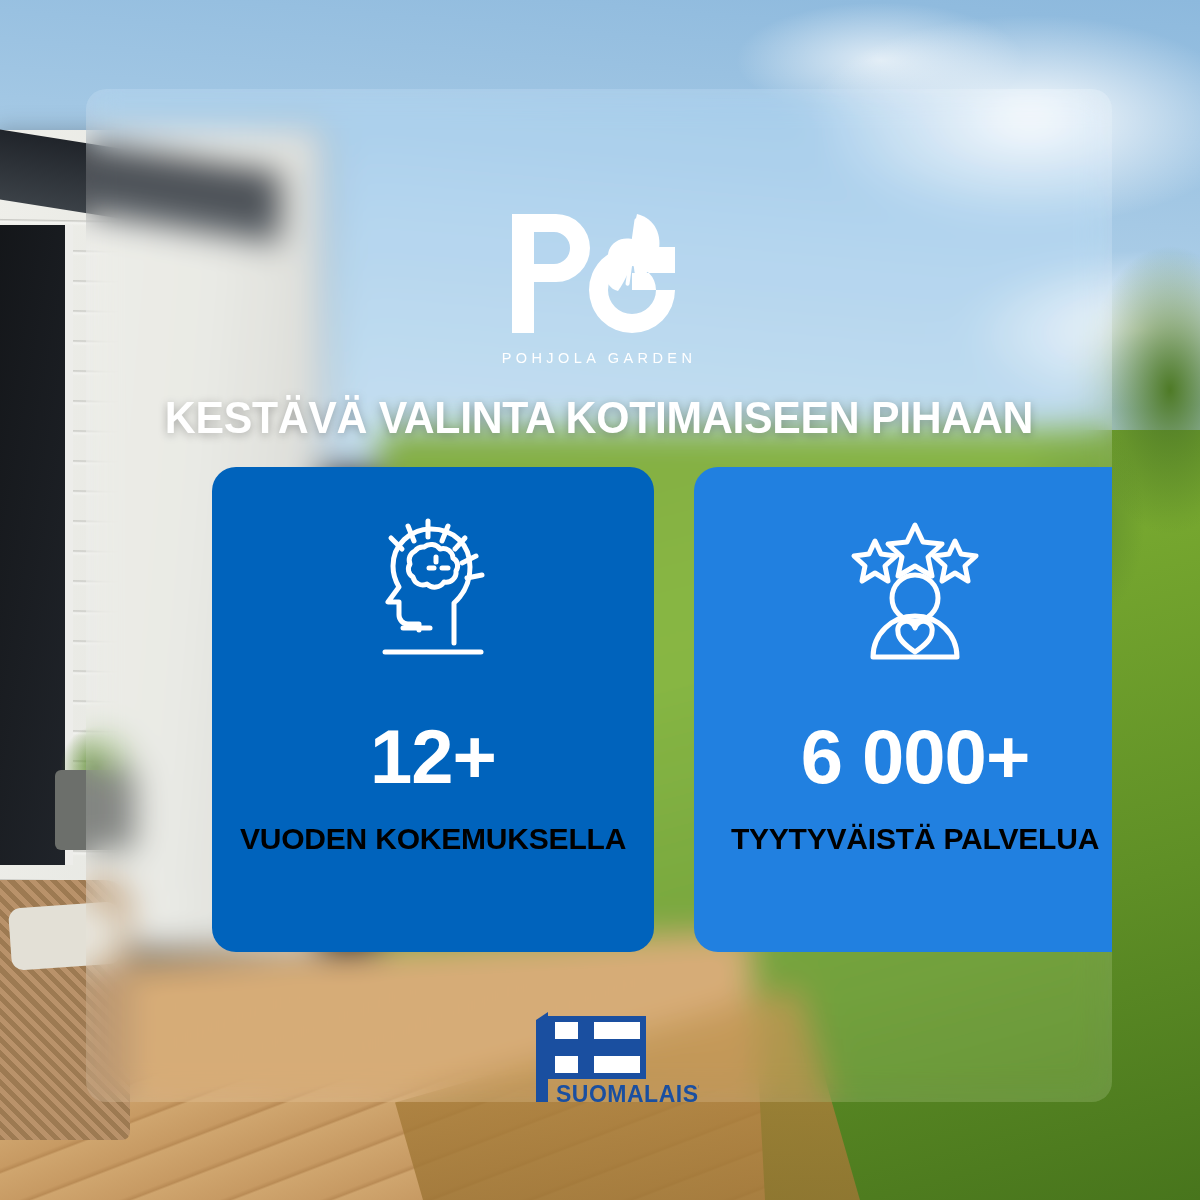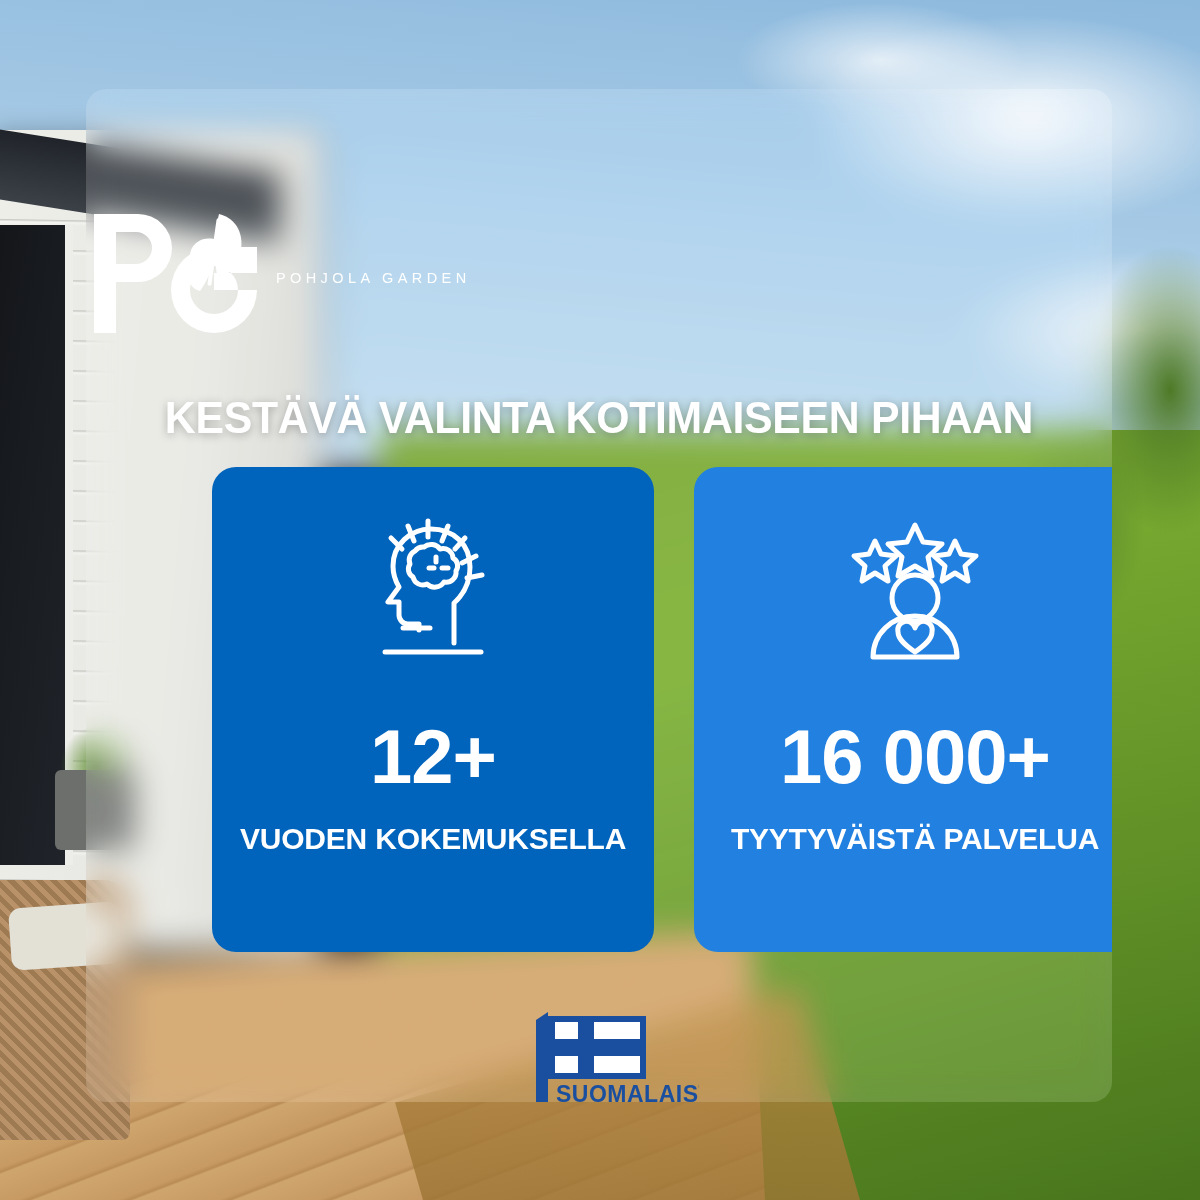--- a/index.html
+++ b/index.html
@@ -144,21 +144,21 @@
     -webkit-backdrop-filter: blur(16px) saturate(115%);
     overflow: hidden;
   }
 
   
   .logo-wrap {
     position: absolute;
     left: 0; right: 0;
     top: 117px;
     display: flex;
-    flex-direction: row;
+    flex-direction: column;
     align-items: center;
   }
   .logo-mark { width: 190px; height: 135px; display: block; }
   .logo-word {
     margin-top: 9px;
     color: #ffffff;
     font-size: 14.5px;
     font-weight: 400;
     letter-spacing: 4.4px;
   }
@@ -204,21 +204,21 @@
   .card .stat-number {
     color: #ffffff;
     font-weight: 700;
     font-size: 76px;
     line-height: 1;
     margin-top: 54px;
     letter-spacing: -1px;
     white-space: nowrap;
   }
   .card .stat-label {
-    color: #ffffff;
+    color: #000000;
     font-weight: 700;
     font-size: 30px;
     margin-top: 27px;
     letter-spacing: -0.2px;
     white-space: nowrap;
   }
 
   
   .keyflag {
     position: absolute;
@@ -306,21 +306,21 @@
           <path d="M35 26 l6 13 l15 2 l-11 10 l3 15 l-13 -8 l-13 8 l3 -15 l-11 -10 l15 -2 z"></path>
 
           <path d="M115 26 l6 13 l15 2 l-11 10 l3 15 l-13 -8 l-13 8 l3 -15 l-11 -10 l15 -2 z"></path>
 
           <circle cx="75" cy="83" r="23"></circle>
 
           <path d="M33 142 c0 -23 19 -41 42 -41 c23 0 42 18 42 41 z"></path>
 
           <path d="M75 137 c-10 -7 -17 -13 -17 -20 a8.5 8.5 0 0 1 17 -4 a8.5 8.5 0 0 1 17 4 c0 7 -7 13 -17 20 z"></path>
         </svg>
-        <div class="stat-number">16 000+</div>
+        <div class="stat-number">6 000+</div>
         <div class="stat-label">TYYTYVÄISTÄ PALVELUA</div>
       </div>
 
     </div>
 
     <div class="keyflag">
       <svg viewBox="0 0 200 175">
 
         <rect x="37" y="18" width="12" height="115" fill="#1A4FA0"></rect>
 

